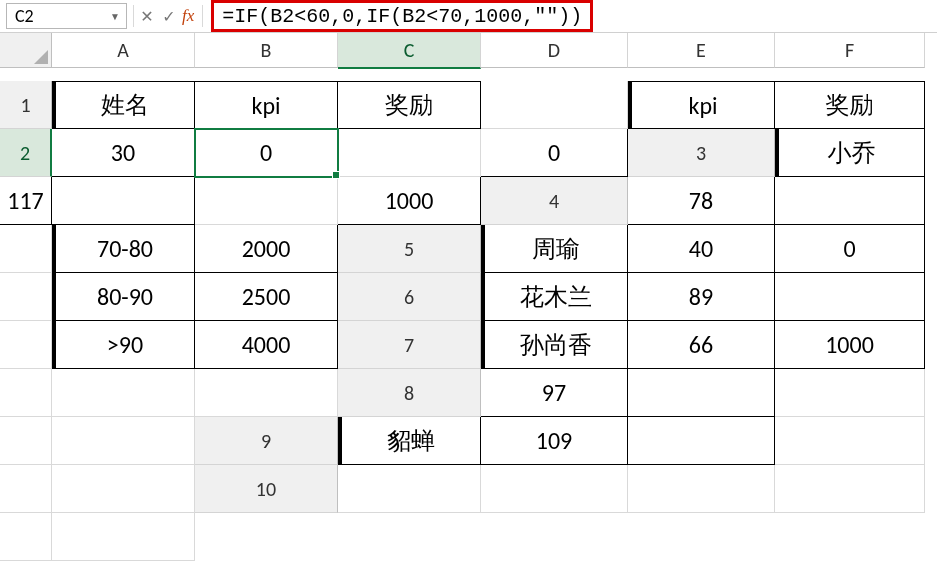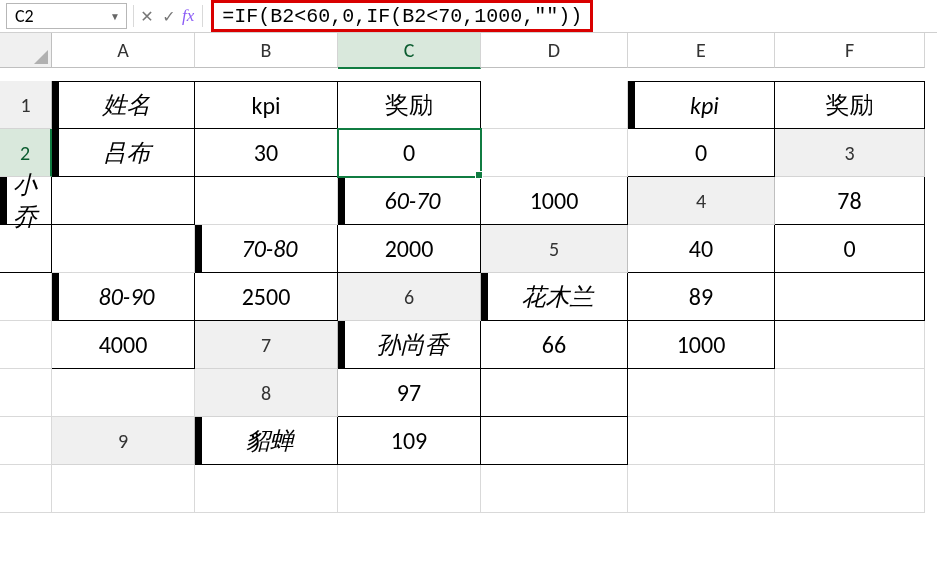--- a/index.html
+++ b/index.html
@@ -50,21 +50,21 @@
   }
   .fb-sep {
     width: 1px;
     height: 22px;
     background: #d9d9d9;
     margin: 0 2px;
   }
   .fx {
     font-style: italic;
     font-family: "Times New Roman", serif;
-    color: #8b5cf6;
+    color: #c2410c;
     font-size: 17px;
     padding: 0 6px 0 2px;
   }
   .formula-text-wrap {
     flex: 1;
     display: flex;
     align-items: center;
     height: 100%;
     position: relative;
   }
@@ -130,21 +130,21 @@
     align-items: center;
     justify-content: center;
     padding: 0 6px;
     font-size: 24px;
   }
   .bordered {
     border-right: 1px solid #000;
     border-bottom: 1px solid #000;
   }
   .b-top { border-top: 1px solid #000; }
-  .b-left { border-left: 7px solid #000000; font-style: italic; }
+  .b-left { border-left: 4px solid #000000; }
   
   .selected {
     position: relative;
     outline: 2px solid #107c41;
     outline-offset: -1px;
     z-index: 2;
   }
   .selected::after {
     content: "";
     position: absolute;
@@ -197,52 +197,53 @@
 
   <div class="row-hdr">1</div>
   <div class="cell bordered b-top b-left">姓名</div>
   <div class="cell bordered b-top">kpi</div>
   <div class="cell bordered b-top">奖励</div>
   <div class="cell"></div>
   <div class="cell bordered b-top b-left">kpi</div>
   <div class="cell bordered b-top">奖励</div>
 
   <div class="row-hdr sel">2</div>
-  <div class="cell bordered b-left">吕布</div>
   <div class="cell bordered">30</div>
   <div class="cell bordered selected">0</div>
   <div class="cell"></div>
   <div class="cell bordered">0</div>
 
   <div class="row-hdr">3</div>
   <div class="cell bordered b-left">小乔</div>
-  <div class="cell bordered"></div>
-  <div class="cell"></div>
-  <div class="cell bordered b-left">60-70</div>
+  <div class="cell bordered">117</div>
+  <div class="cell bordered"></div>
+  <div class="cell"></div>
   <div class="cell bordered">1000</div>
 
   <div class="row-hdr">4</div>
   <div class="cell bordered">78</div>
   <div class="cell bordered"></div>
   <div class="cell"></div>
   <div class="cell bordered b-left">70-80</div>
   <div class="cell bordered">2000</div>
 
   <div class="row-hdr">5</div>
+  <div class="cell bordered b-left">周瑜</div>
   <div class="cell bordered">40</div>
   <div class="cell bordered">0</div>
   <div class="cell"></div>
   <div class="cell bordered b-left">80-90</div>
   <div class="cell bordered">2500</div>
 
   <div class="row-hdr">6</div>
   <div class="cell bordered b-left">花木兰</div>
   <div class="cell bordered">89</div>
   <div class="cell bordered"></div>
   <div class="cell"></div>
+  <div class="cell bordered b-left">&gt;90</div>
   <div class="cell bordered">4000</div>
 
   <div class="row-hdr">7</div>
   <div class="cell bordered b-left">孙尚香</div>
   <div class="cell bordered">66</div>
   <div class="cell bordered">1000</div>
   <div class="cell"></div>
   <div class="cell"></div>
   <div class="cell"></div>
 
@@ -254,19 +255,20 @@
   <div class="cell"></div>
 
   <div class="row-hdr">9</div>
   <div class="cell bordered b-left">貂蝉</div>
   <div class="cell bordered">109</div>
   <div class="cell bordered"></div>
   <div class="cell"></div>
   <div class="cell"></div>
   <div class="cell"></div>
 
+  <div class="row-hdr">10</div>
   <div class="cell"></div>
   <div class="cell"></div>
   <div class="cell"></div>
   <div class="cell"></div>
   <div class="cell"></div>
   <div class="cell"></div>
 </div>
 
 </body></html>

